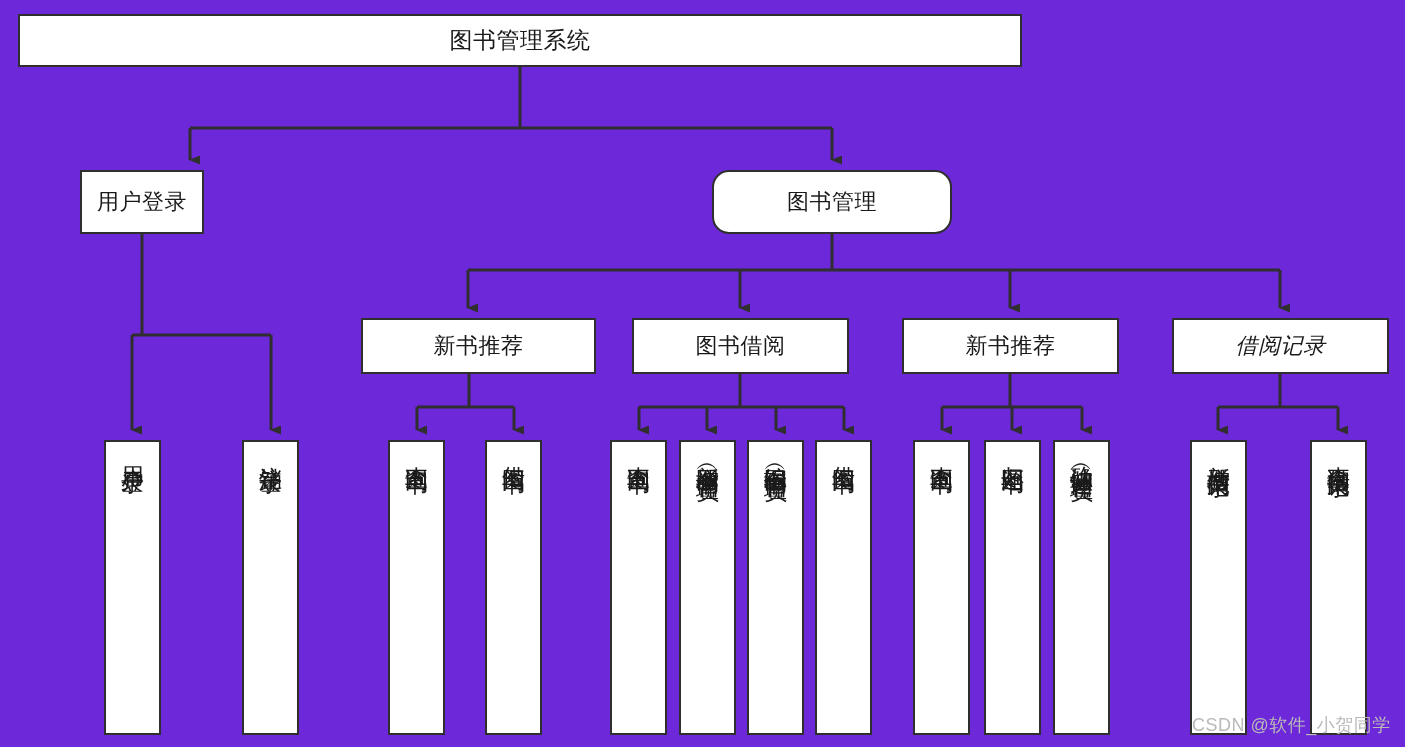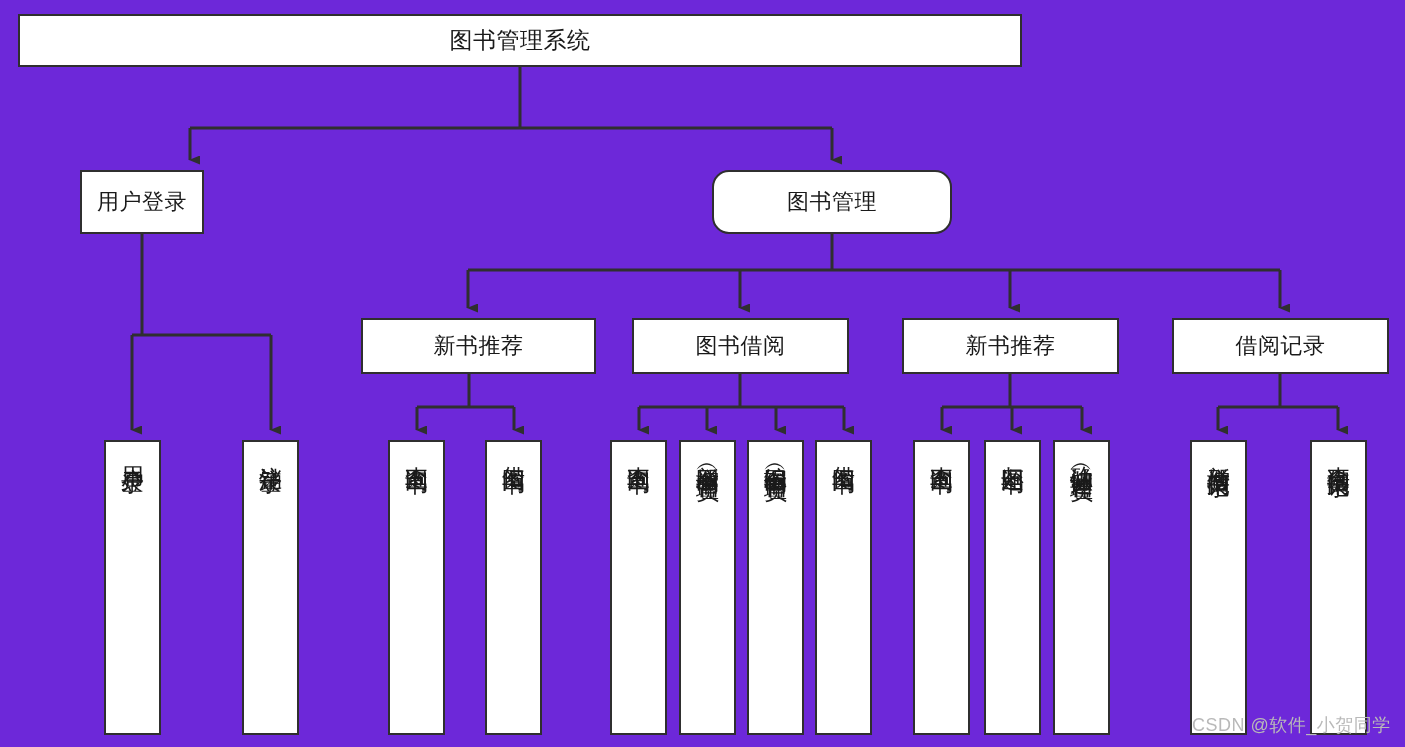--- a/index.html
+++ b/index.html
@@ -134,21 +134,21 @@
 
   <div class="node horiz" style="left: 361px; top: 318px; width: 235px; height: 56px;">
     <span class="label">新书推荐</span>
   </div>
   <div class="node horiz" style="left: 632px; top: 318px; width: 217px; height: 56px;">
     <span class="label">图书借阅</span>
   </div>
   <div class="node horiz" style="left: 902px; top: 318px; width: 217px; height: 56px;">
     <span class="label">新书推荐</span>
   </div>
-  <div class="node horiz" style="left: 1172px; top: 318px; width: 217px; height: 56px;">
+  <div class="node horiz" style="left: 1172px; top: 318px; width: 217px; height: 56px; font-style: italic;">
     <span class="label">借阅记录</span>
   </div>
 
   <div class="node vert" style="left: 104px; top: 440px; width: 57px; height: 295px;">
     <span class="label">用户登录</span>
   </div>
   <div class="node vert" style="left: 242px; top: 440px; width: 57px; height: 295px;">
     <span class="label">注销登录</span>
   </div>
   <div class="node vert" style="left: 388px; top: 440px; width: 57px; height: 295px;">

